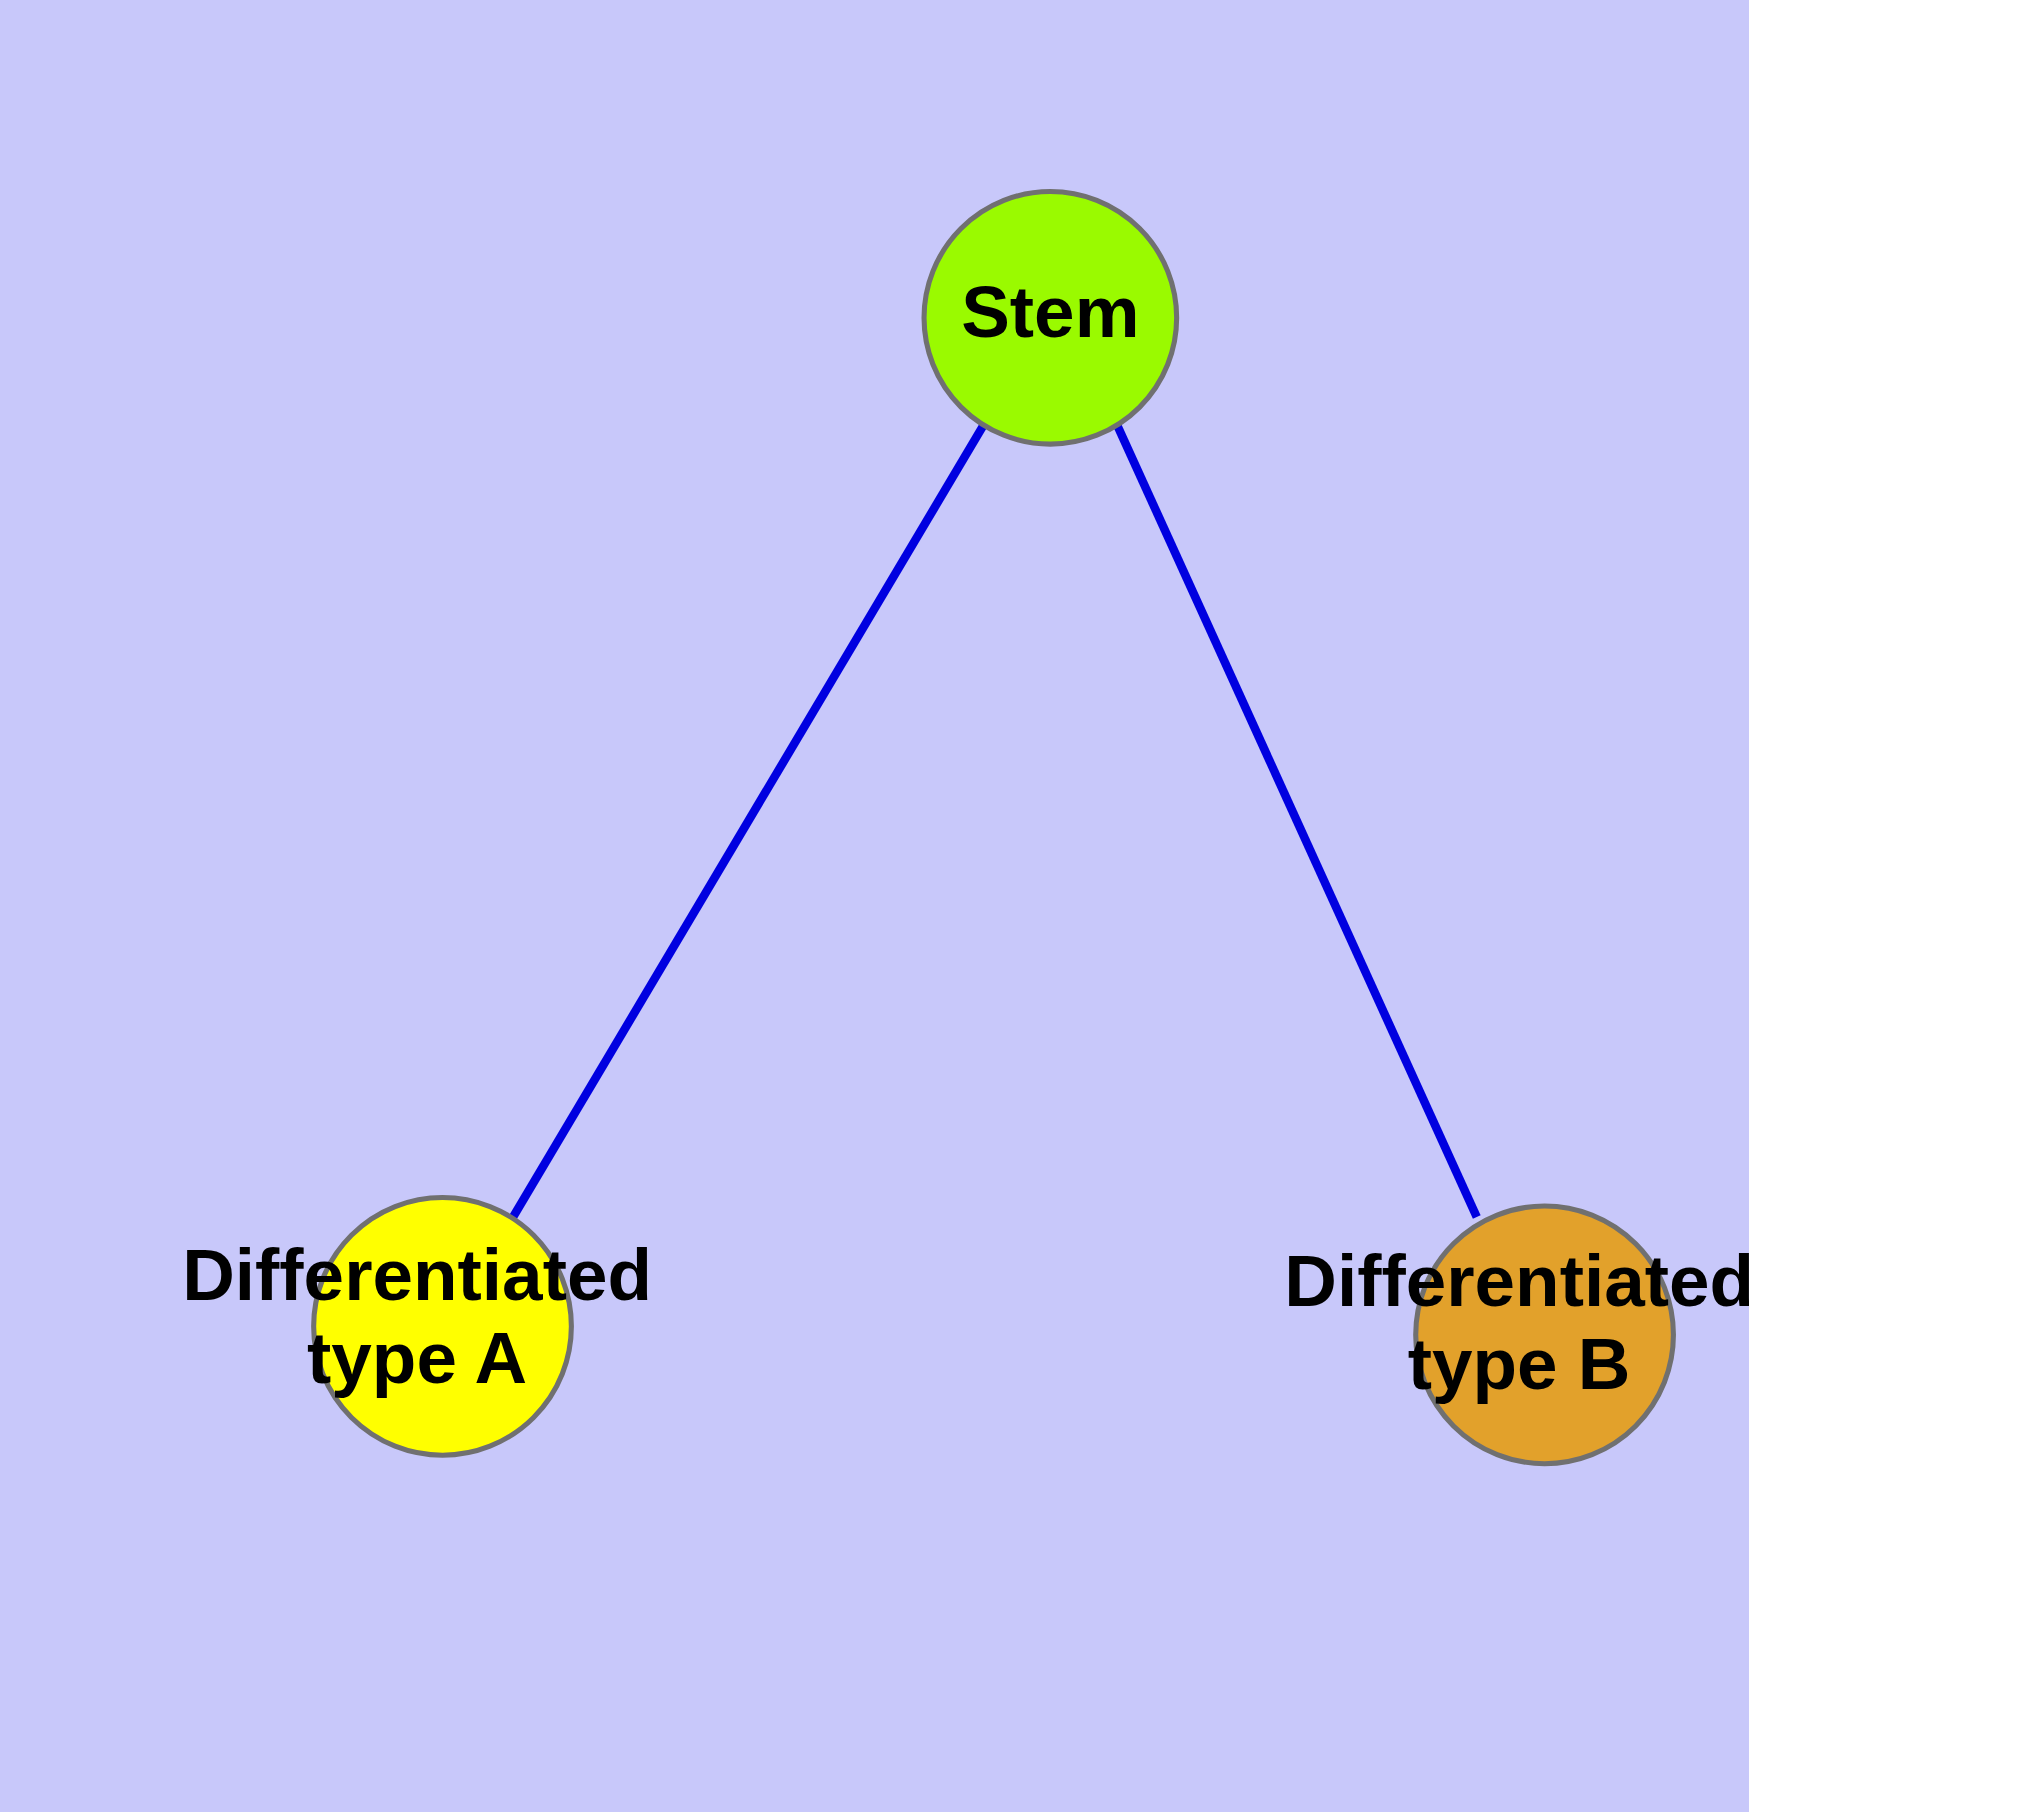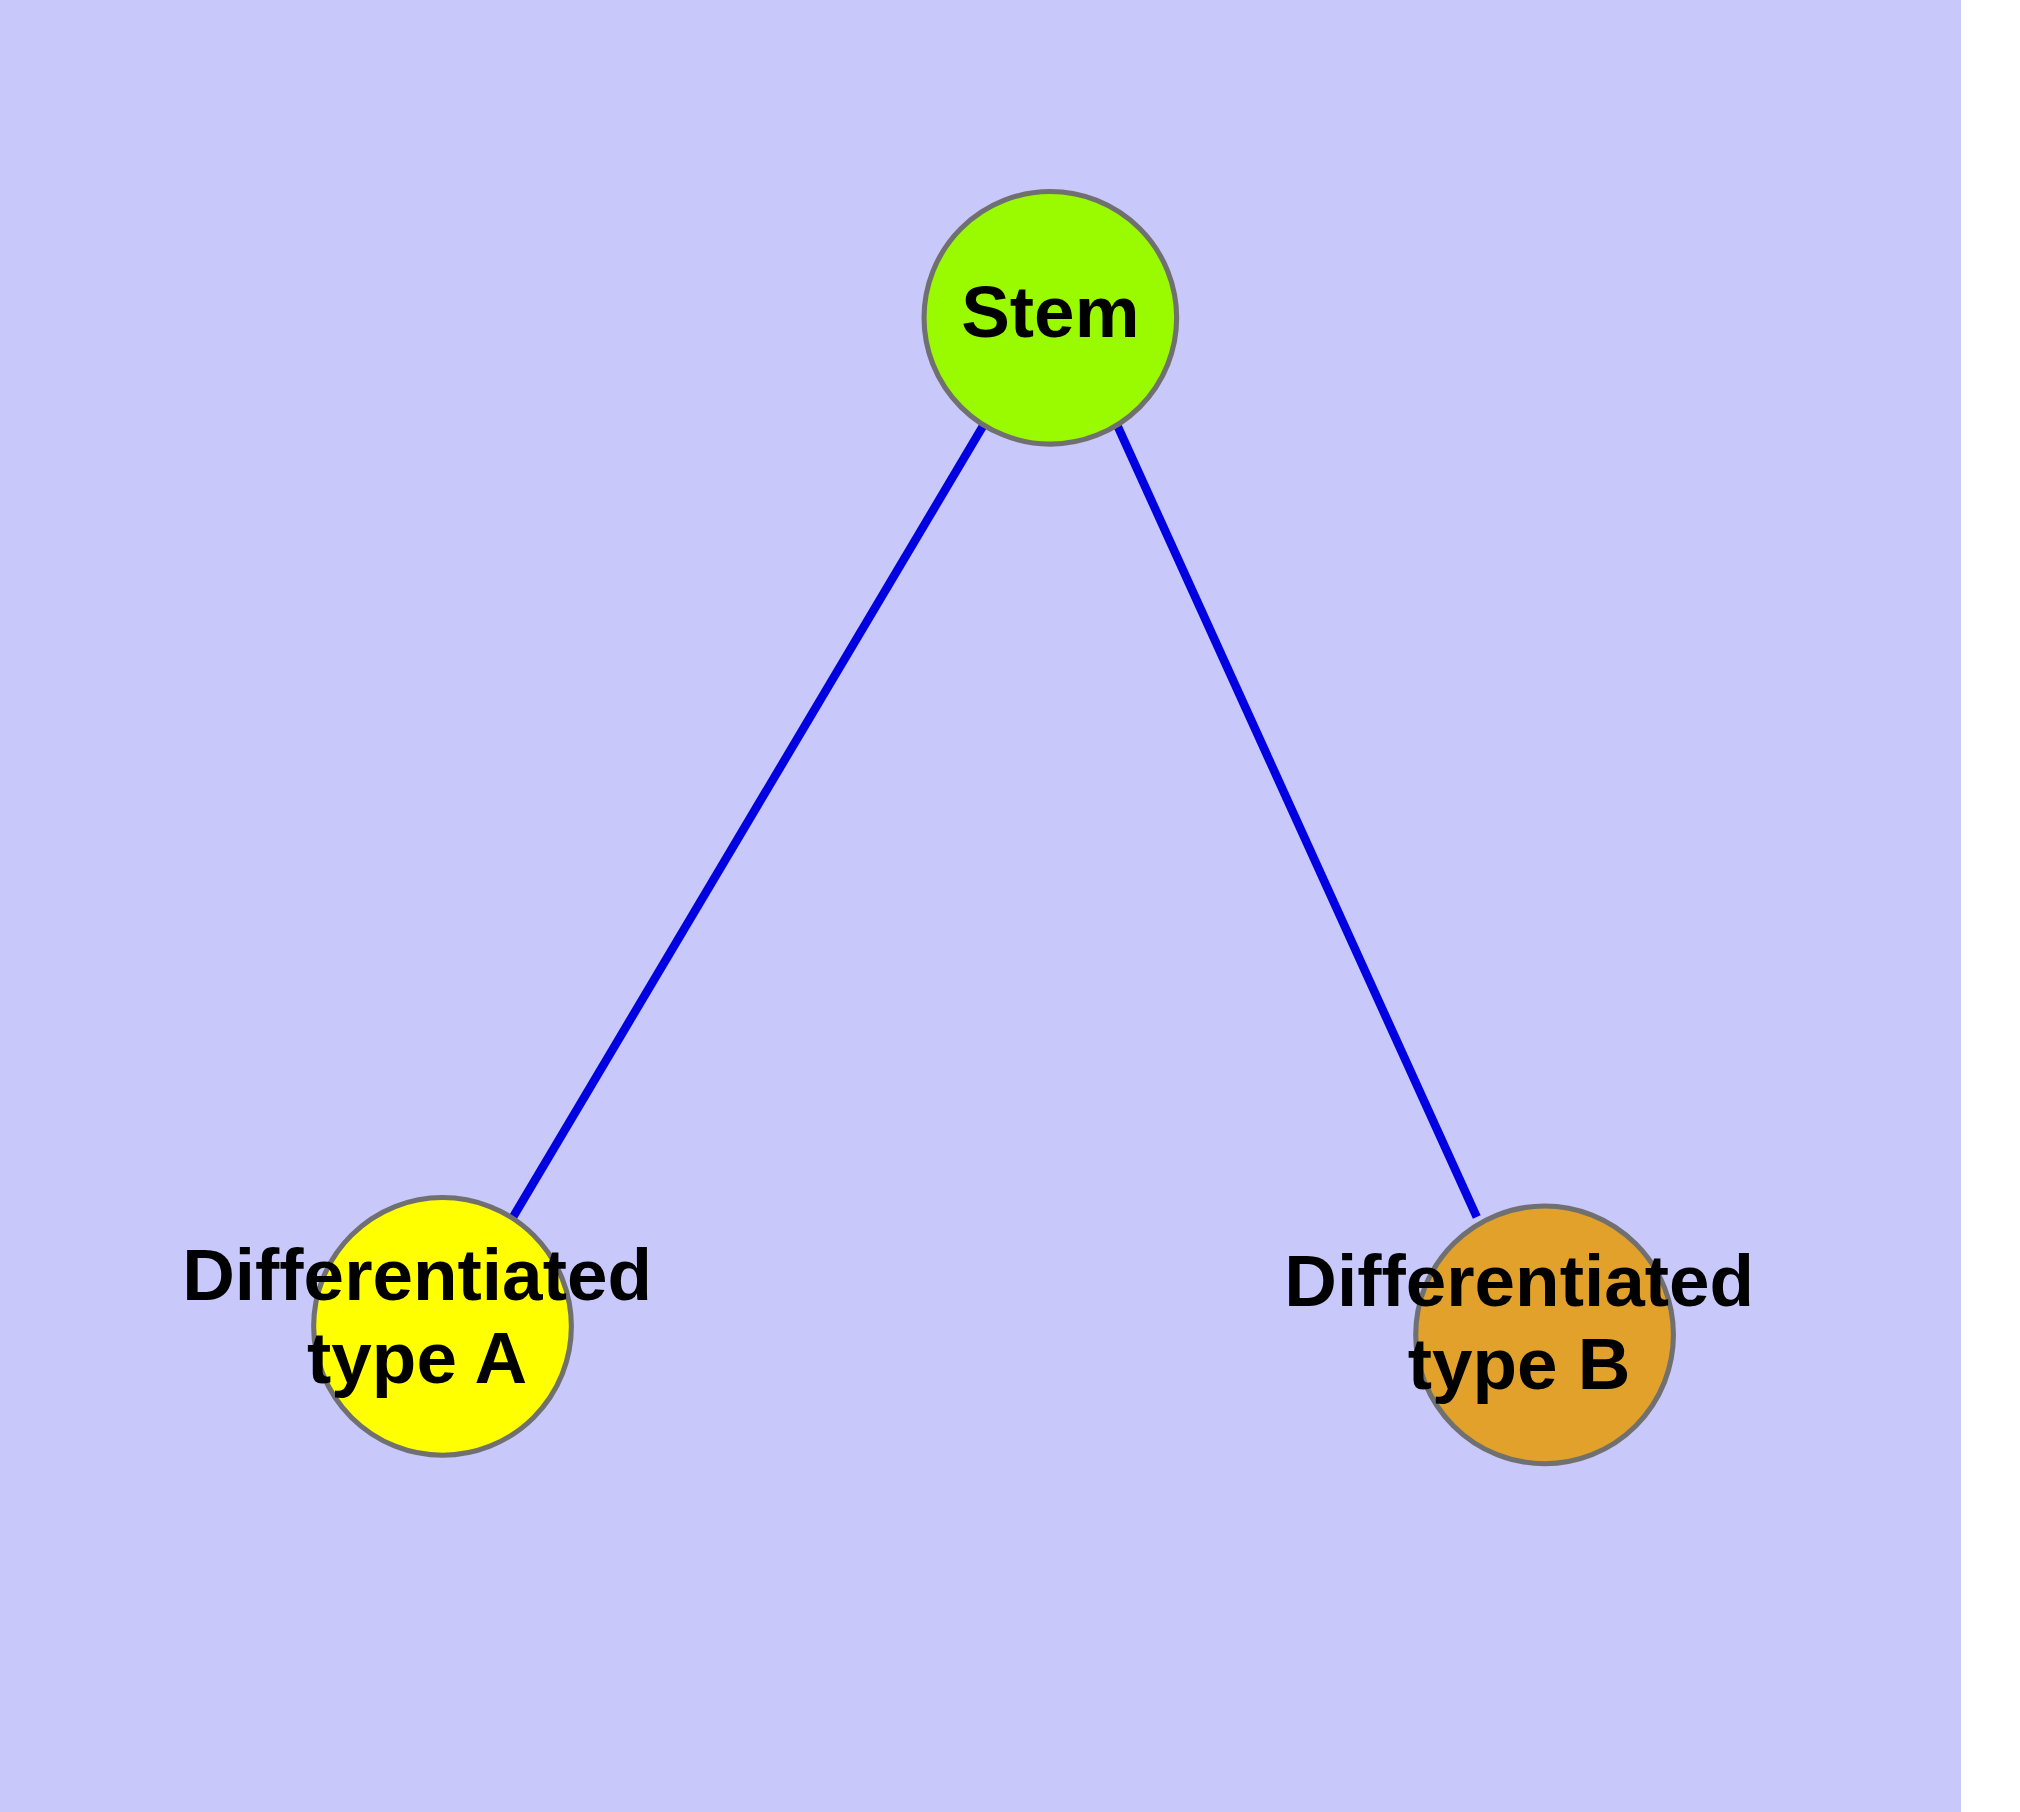--- a/index.html
+++ b/index.html
@@ -27,21 +27,21 @@
     font-family: "Liberation Sans", sans-serif;
     font-weight: bold;
     fill: #000000;
     text-anchor: middle;
     dominant-baseline: middle;
   }
 </style>
 </head>
 <body>
 
-<div id="canvas" style="width: 1961px; height: 1812px; background: #fca5a5;">
+<div id="canvas" style="width: 1737px; height: 1812px; background: #fca5a5; padding-left: 12px;">
   <svg id="graph-svg" viewBox="0 0 2384 2138" preserveAspectRatio="none" width="2021" height="1812">
 
     <rect id="bg-rect" x="0" y="0" width="2384" height="2138" fill="#c8c8fa"></rect>
 
     <g id="edges-layer">
         <line x1="1160" y1="502" x2="604" y2="1438" stroke="#0000e0" stroke-width="10" stroke-linecap="butt"></line>
         <line x1="1318" y1="502" x2="1742" y2="1436" stroke="#0000e0" stroke-width="10" stroke-linecap="butt"></line>
       </g>
     <g id="nodes-layer">
         <circle cx="1239" cy="375" r="149" fill="#9afa00" stroke="#707070" stroke-width="6"></circle>

